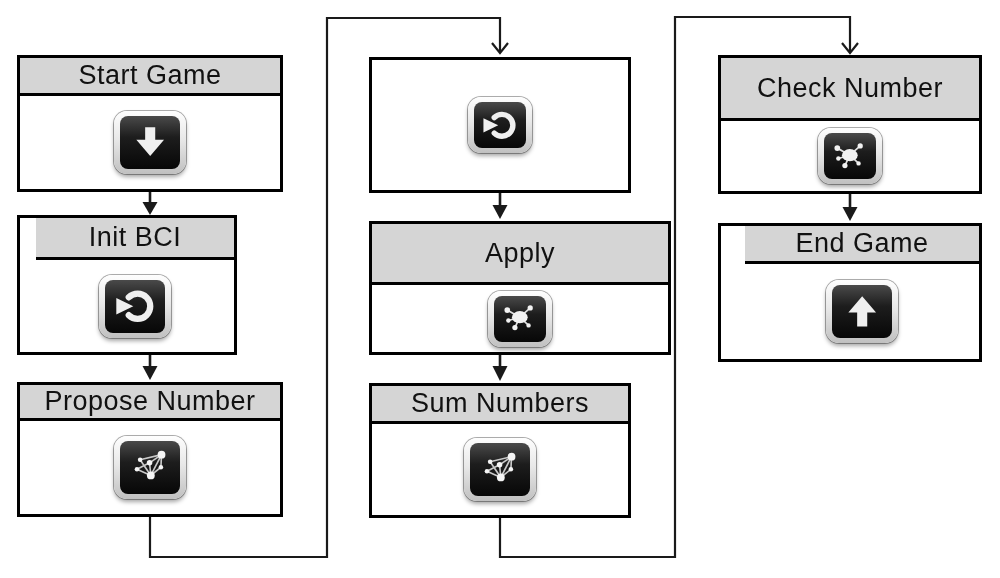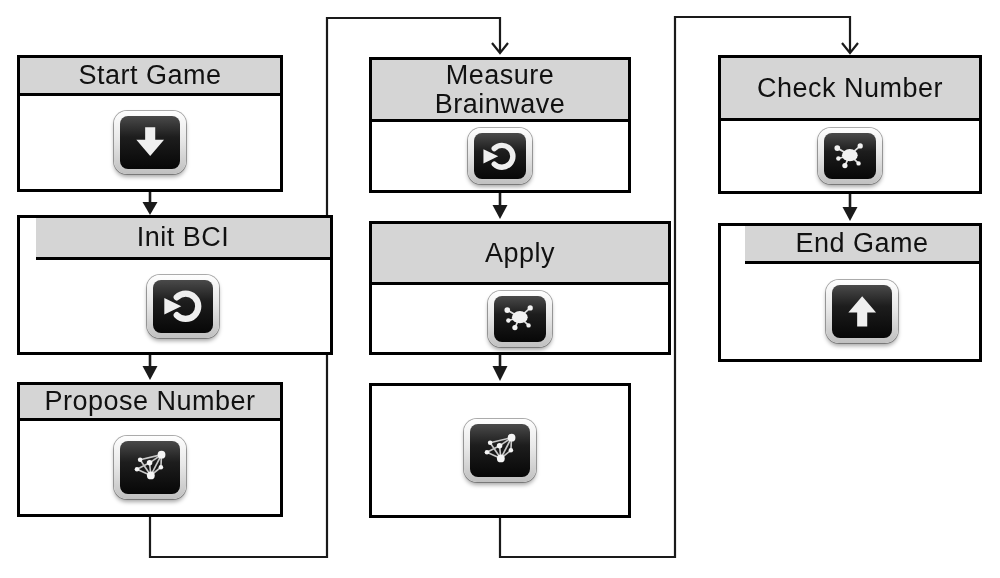--- a/index.html
+++ b/index.html
@@ -113,21 +113,21 @@
       <div class="icon-btn icon-lg">
         <div class="icon-inner">
           <svg viewBox="0 0 40 34">
             <polygon points="16,5 24,5 24,15 31,15 20,28 9,15 16,15" fill="#efefef"></polygon>
           </svg>
         </div>
       </div>
     </div>
   </div>
 
-  <div class="node" style="left:17px; top:215px; width:316px; height:140px;padding-left:16px;">
+  <div class="node" style="left:17px; top:215px; width:220px; height:140px;padding-left:16px;">
     <div class="node-header" style="height:42px;">
       <span>Init BCI</span>
     </div>
     <div class="node-body">
       <div class="icon-btn icon-lg">
         <div class="icon-inner">
           <svg viewBox="0 0 40 34">
             <path d="M 14.9 9.9 A 10 10 0 1 1 14.9 24.1" fill="none" stroke="#efefef" stroke-width="5" stroke-linecap="round"></path>
             <polygon points="5,10.5 5,23.5 18.5,17" fill="#efefef"></polygon>
           </svg>
@@ -163,24 +163,20 @@
               <circle cx="9.5" cy="18.5" r="1.8"></circle>
               <circle cx="28.5" cy="17" r="1.8"></circle>
             </g>
           </svg>
         </div>
       </div>
     </div>
   </div>
 
   <div class="node" style="left:369px; top:57px; width:262px; height:136px;">
-    <div class="node-header" style="height:62px;">
-      <span>Measure</span>
-      <span>Brainwave</span>
-    </div>
     <div class="node-body">
       <div class="icon-btn icon-md">
         <div class="icon-inner">
           <svg viewBox="0 0 40 34">
             <path d="M 14.9 9.9 A 10 10 0 1 1 14.9 24.1" fill="none" stroke="#efefef" stroke-width="5" stroke-linecap="round"></path>
             <polygon points="5,10.5 5,23.5 18.5,17" fill="#efefef"></polygon>
           </svg>
         </div>
       </div>
     </div>
@@ -209,20 +205,23 @@
               <circle cx="28" cy="23.5" r="2"></circle>
               <circle cx="29.5" cy="7.5" r="2.4"></circle>
             </g>
           </svg>
         </div>
       </div>
     </div>
   </div>
 
   <div class="node" style="left:369px; top:383px; width:262px; height:135px;">
+    <div class="node-header" style="height:38px;">
+      <span>Sum Numbers</span>
+    </div>
     <div class="node-body">
       <div class="icon-btn icon-lg">
         <div class="icon-inner">
           <svg viewBox="0 0 40 34">
             <g stroke="#c9c9c9" stroke-width="1.3">
               <line x1="12" y1="11" x2="29" y2="7"></line>
               <line x1="12" y1="11" x2="20.5" y2="23.5"></line>
               <line x1="29" y1="7" x2="20.5" y2="23.5"></line>
               <line x1="19.5" y1="13.5" x2="29" y2="7"></line>
               <line x1="19.5" y1="13.5" x2="20.5" y2="23.5"></line>

